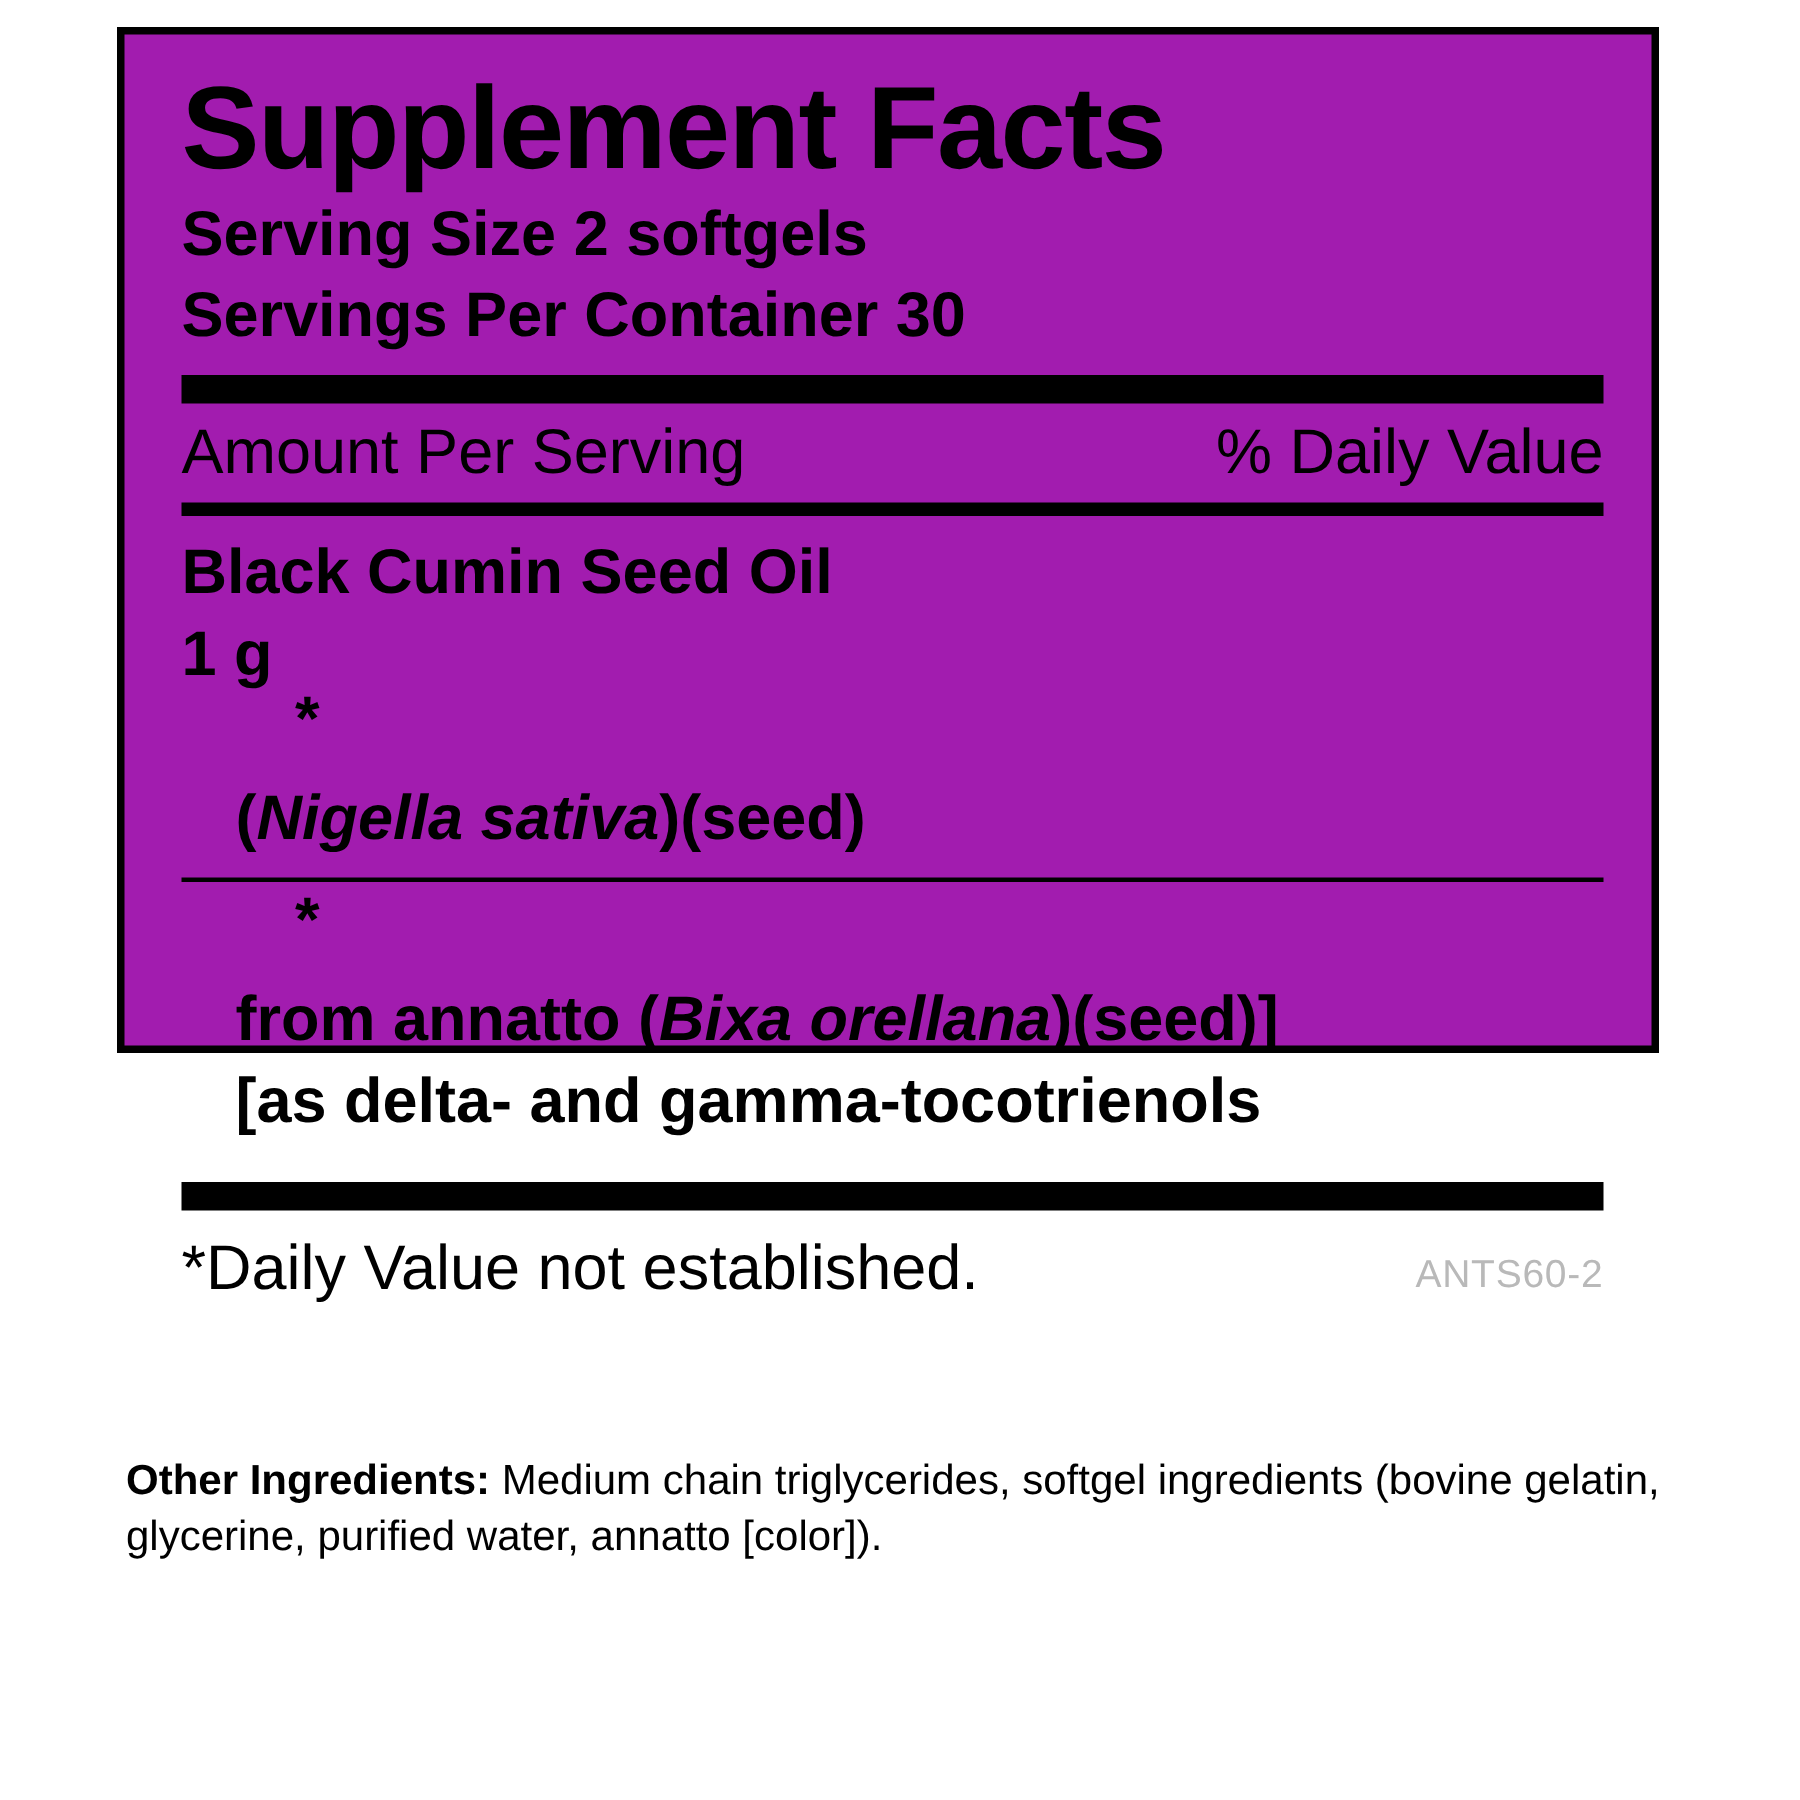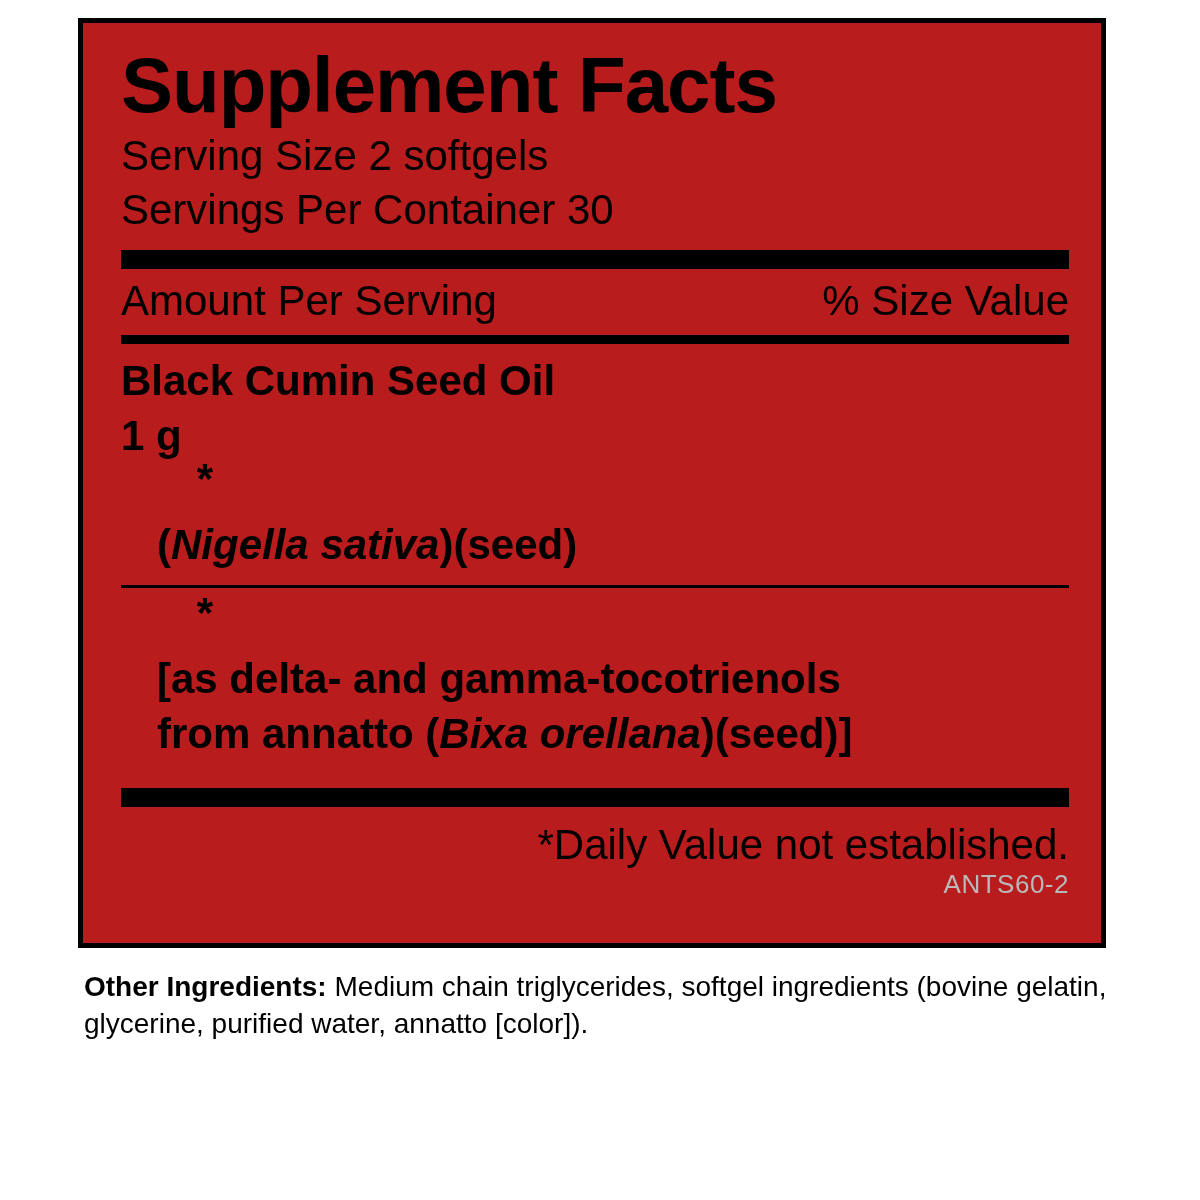--- a/index.html
+++ b/index.html
@@ -21,24 +21,24 @@
     height: 1200px;
     box-sizing: border-box;
   }
 
   
   .panel {
     position: absolute;
     left: 78px;
     top: 18px;
     width: 1028px;
-    height: 930px;
+    height: 684px;
     border: 5px solid #000;
     box-sizing: border-box;
-    background: #b91c1c;
+    background: #a21caf;
   }
 
   .panel-inner {
     padding: 10px 32px 0 38px;
     box-sizing: border-box;
     height: 100%;
     position: relative;
   }
 
   .sf-title {
@@ -46,21 +46,21 @@
     font-weight: 700;
     letter-spacing: -1px;
     line-height: 1.05;
     margin: 12px 0 2px 0;
     white-space: nowrap;
   }
 
   .serving-line {
     font-size: 42px;
     line-height: 1.28;
-    font-weight: 400;
+    font-weight: 700;
   }
 
   .rule-thick {
     height: 19px;
     background: #000;
     margin: 14px 0 0 0;
   }
   .rule-medium {
     height: 9px;
     background: #000;
@@ -129,21 +129,20 @@
     font-size: 26px;
     vertical-align: super;
     line-height: 0;
   }
 
   .footnote-row {
     display: flex;
     align-items: flex-end;
     justify-content: space-between;
     padding-top: 14px;
-    flex-direction: column;
   }
   .footnote {
     font-size: 42px;
     font-weight: 400;
   }
   .sku-code {
     font-size: 26px;
     color: #b9b9b9;
     letter-spacing: 0.5px;
     padding-bottom: 4px;
@@ -173,21 +172,21 @@
 
       <div class="sf-title">Supplement Facts</div>
 
       <div class="serving-line">Serving Size 2 softgels</div>
       <div class="serving-line">Servings Per Container 30</div>
 
       <div class="rule-thick"></div>
 
       <div class="hdr-row">
         <div>Amount Per Serving</div>
-        <div>% Size Value</div>
+        <div>% Daily Value</div>
       </div>
 
       <div class="rule-medium"></div>
 
       <div class="ing-block">
         <div class="ing-main">
           <span class="ing-name">Black Cumin Seed Oil</span>
           <span class="ing-spacer"></span>
           <span class="ing-amount">1 g</span>
           <span class="ing-dv super">*</span>
@@ -195,22 +194,22 @@
         <div class="ing-sub"><span>(</span><span class="ital">Nigella sativa</span><span>)(seed)</span></div>
       </div>
 
       <div class="rule-thin"></div>
 
       <div class="ing-block">
         <div class="ing-main">
           <span class="ing-spacer"></span>
           <span class="ing-dv super">*</span>
         </div>
+        <div class="ing-sub"><span>from annatto (</span><span class="ital">Bixa orellana</span><span>)(seed)]</span></div>
         <div class="ing-sub">[as delta- and gamma-tocotrienols</div>
-        <div class="ing-sub"><span>from annatto (</span><span class="ital">Bixa orellana</span><span>)(seed)]</span></div>
       </div>
 
       <div class="rule-thick"></div>
 
       <div class="footnote-row">
         <div class="footnote">*Daily Value not established.</div>
         <div class="sku-code">ANTS60-2</div>
       </div>
 
     </div>

